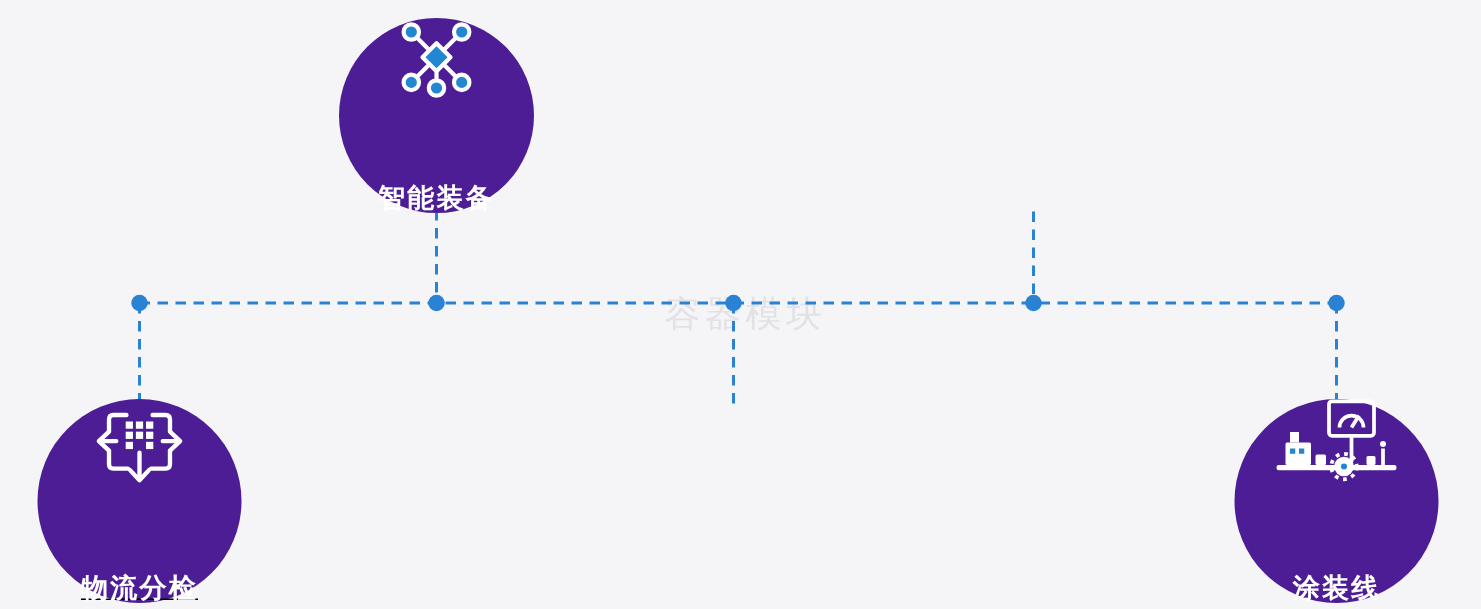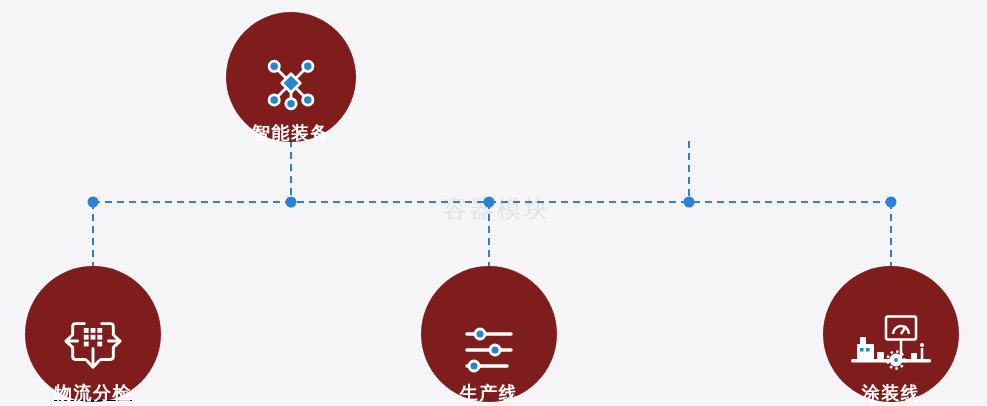--- a/index.html
+++ b/index.html
@@ -9,22 +9,22 @@
     background:#f5f5f7; overflow:hidden;
   }
   .watermark {
     position:absolute; left:443px; top:193px; z-index:1;
     font-size:24px; letter-spacing:3px; color:#e2e2e6;
     user-select:none; white-space:nowrap;
   }
   .connectors { position:absolute; left:0; top:0; z-index:2; }
   .node {
     position:absolute; z-index:3; border-radius:50%;
-    background:#7f1d1d;
-    display:flex; flex-direction:column; align-items:center; justify-content:flex-end;
+    background:#4c1d95;
+    display:flex; flex-direction:column; align-items:center; justify-content:space-between;
   }
   .node-top    { width:130px; height:130px; }
   .node-bottom { width:136px; height:136px; }
   .node .icon-wrap { display:flex; align-items:center; justify-content:center; }
   .node .label {
     margin-top:11px; color:#ffffff; font-size:18px; font-weight:700;
     letter-spacing:1.5px; white-space:nowrap; line-height:1;
   }
   .pos-1 { left:226px; top:12px;  }
   .pos-2 { left:624px; top:13px;  }
@@ -102,37 +102,20 @@
             <rect x="29.5" y="22.5" width="5" height="5"></rect>
             <rect x="36.5" y="22.5" width="5" height="5"></rect>
           <rect x="22.5" y="29.5" width="5" height="5"></rect>
             <rect x="36.5" y="29.5" width="5" height="5"></rect>
         </g>
       </svg>
     </div>
     <div class="label">物流分检</div>
   </div>
 
-  <div class="node node-bottom pos-4">
-    <div class="icon-wrap">
-      <svg width="48" height="46" viewBox="0 0 48 46">
-        <g stroke="#fff" stroke-width="3.5" fill="none" stroke-linecap="round">
-          <line x1="2" y1="7" x2="46" y2="7"></line>
-          <line x1="2" y1="23" x2="46" y2="23"></line>
-          <line x1="2" y1="39" x2="42" y2="39"></line>
-        </g>
-        <g stroke="#fff" stroke-width="3" fill="#2187d0">
-          <circle cx="15" cy="7" r="5"></circle>
-          <circle cx="30" cy="23" r="5"></circle>
-          <circle cx="9" cy="39" r="5"></circle>
-        </g>
-      </svg>
-    </div>
-    <div class="label">生产线</div>
-  </div>
 
   <div class="node node-bottom pos-5">
     <div class="icon-wrap">
       <svg width="84" height="58" viewBox="0 0 84 58">
         <g stroke="#fff" stroke-width="2.5" fill="none">
           <rect x="37" y="1.5" width="30" height="23" rx="2"></rect>
           <path d="M44,19 A8,8 0 0 1 60,19"></path>
           <line x1="52" y1="19" x2="57" y2="11"></line>
           <line x1="52" y1="25" x2="52" y2="42"></line>
           <line x1="73" y1="33" x2="73" y2="44"></line>

